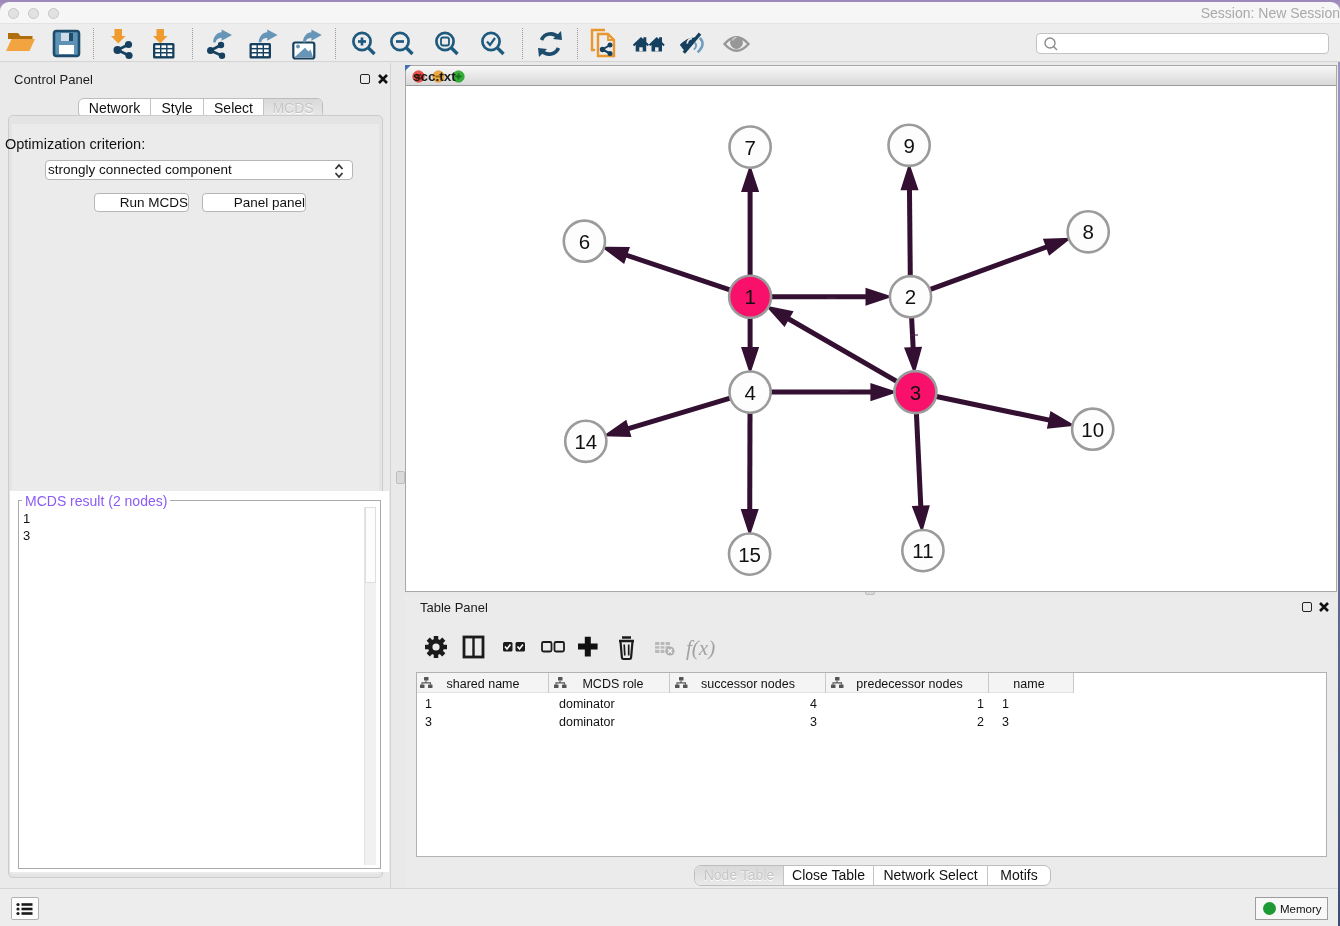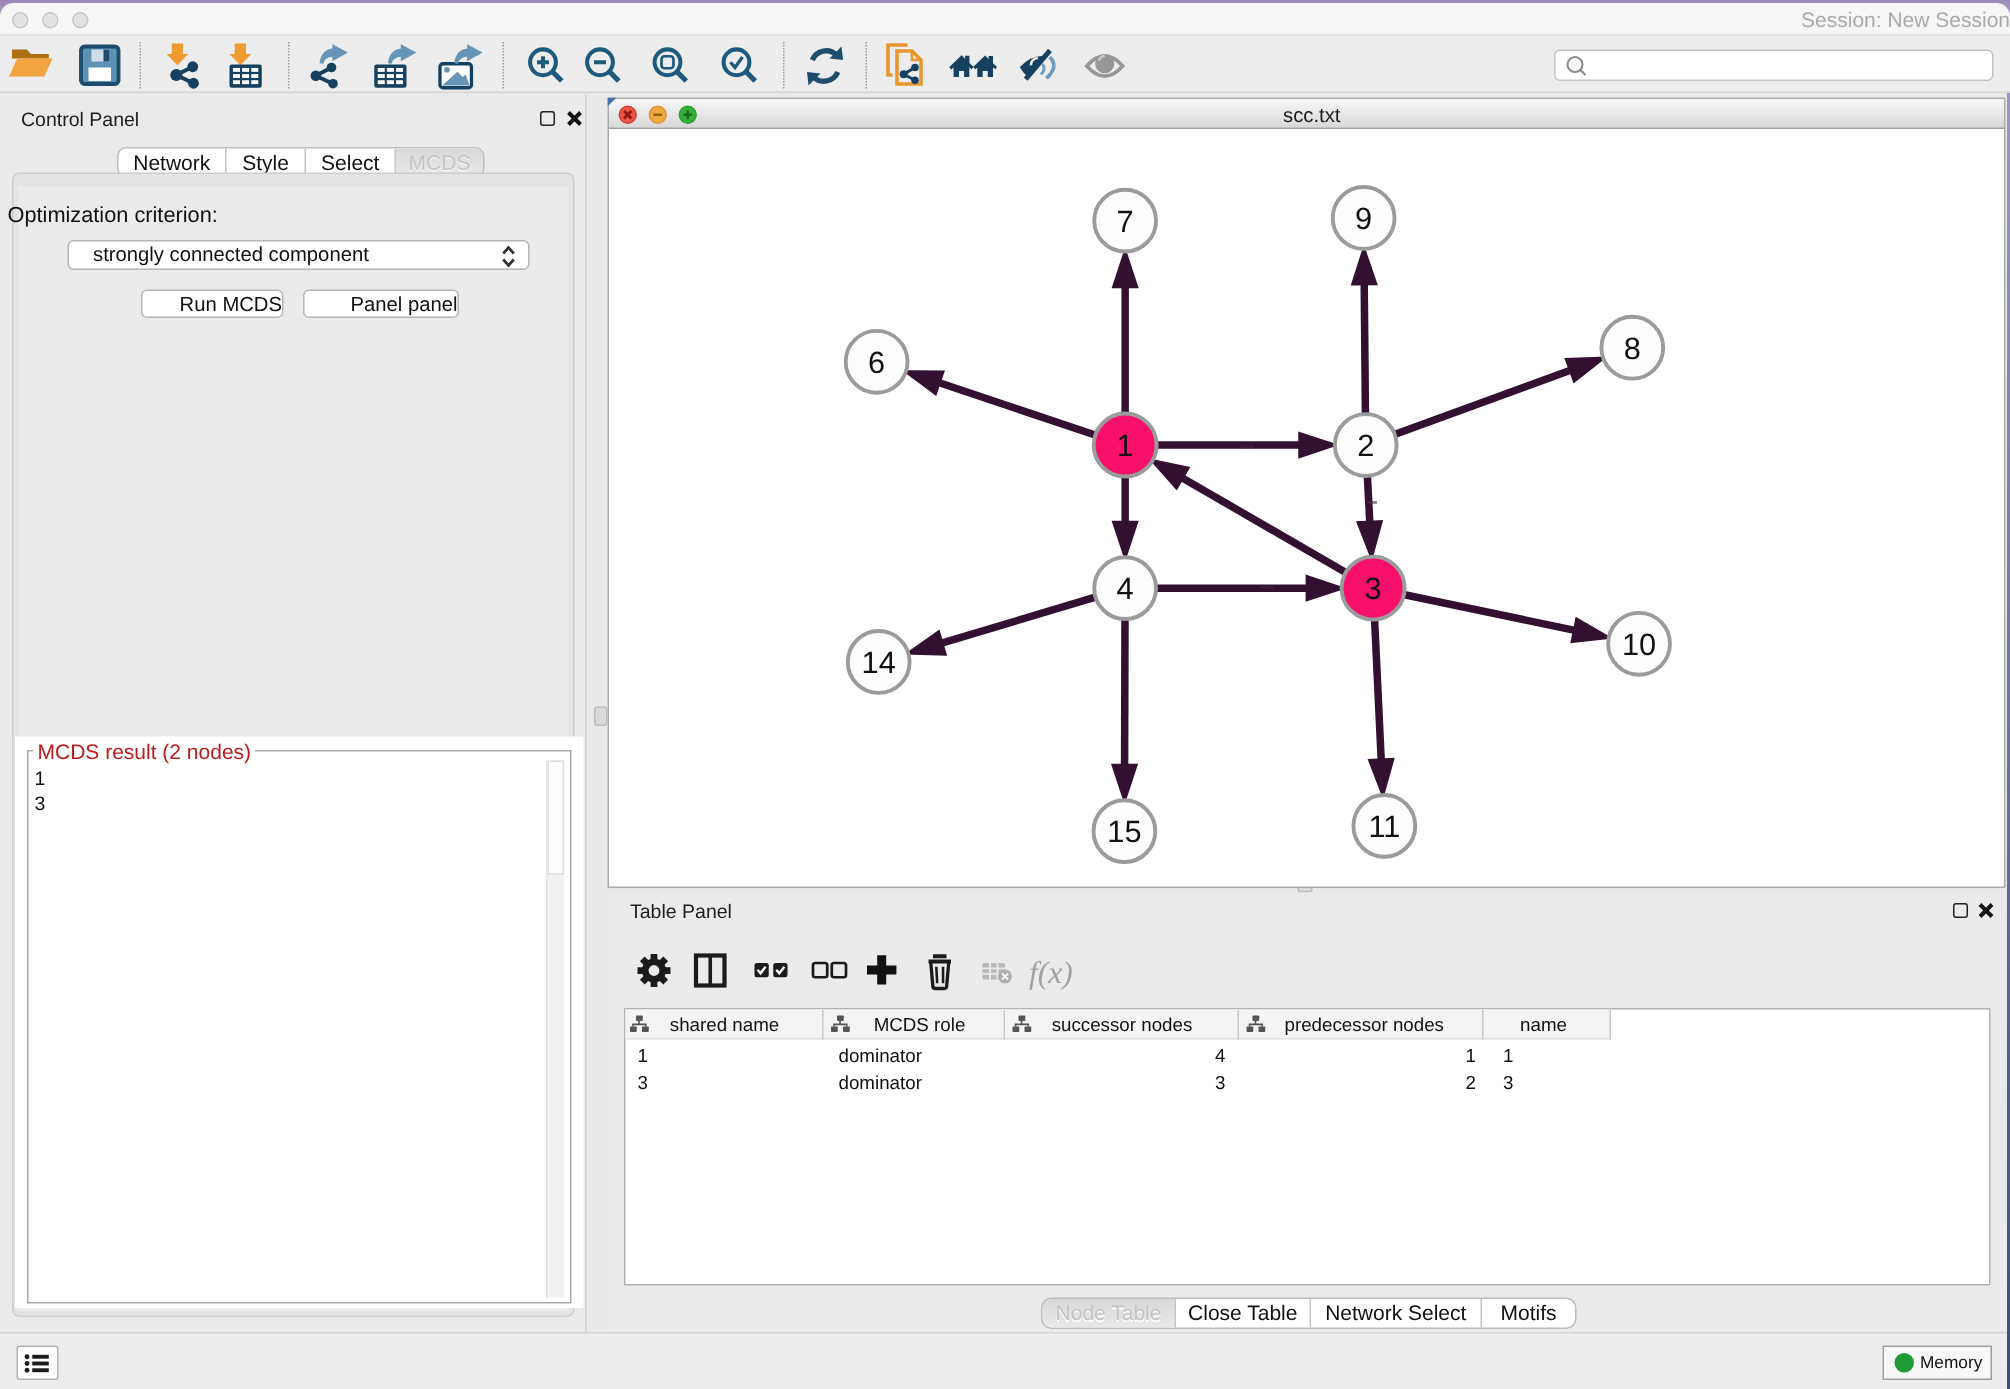--- a/index.html
+++ b/index.html
@@ -15,25 +15,25 @@
 .panel-h{font-size:13px;color:#1c1c1c}
 .sq{width:10px;height:10px;border:1.6px solid #222;border-radius:2px}
 .cp{top:63px;left:0;width:391px;height:825px;background:#eaeaea;border-right:1px solid #d2d2d2}
 .tabs{top:98px;left:78px;height:20px;display:flex;border:1px solid #bdbdbd;border-radius:6px;overflow:hidden;background:#fff}
 .tabs div{font-size:14px;font-weight:500;color:#111;text-align:center;line-height:18px;border-right:1px solid #c4c4c4}
 .tabs div:last-child{border-right:none}
 .tabs .sel{background:linear-gradient(#d9d9d9,#e9e9e9);color:#c5c5c5;text-shadow:0 1px 0 #fff}
 .tabpane{top:115px;left:8px;width:375px;height:763px;border:1px solid #cccccc;border-radius:5px;background:#e4e4e4}
 .innerpane{top:124px;left:12px;width:367px;height:750px;background:#ebebeb}
 .optlabel{top:136px;left:5px;width:391px;font-size:14.5px;color:#111}
-.select{top:160px;left:45px;width:308px;height:20px;background:#fff;border:1px solid #b6b6b6;border-radius:4px;font-size:13.5px;color:#111;line-height:18px;padding-left:16px}
+.select{top:160px;left:45px;width:308px;height:20px;background:#fff;border:1px solid #b6b6b6;border-radius:4px;font-size:13.5px;color:#111;line-height:18px;padding-left:2px}
 .btn{height:19px;background:#fff;border:1px solid #b6b6b6;border-radius:4px;font-size:13.5px;color:#111;text-align:right;line-height:17px}
 .results{top:491px;left:10px;width:379px;height:381px;background:#fff}
 .fieldset{top:500px;left:18px;width:363px;height:369px;border:1px solid #aaaaaa}
-.legend{top:493px;left:22px;background:#fff;padding:0 3px;font-size:14px;color:#b91c1c}
+.legend{top:493px;left:22px;background:#fff;padding:0 3px;font-size:14px;color:#8b5cf6}
 .restext{font-size:13px;color:#111}
 .scrolltrack{top:507px;left:364px;width:12px;height:358px;background:#f1f1f1;border-left:1px solid #e3e3e3}
 .scrollthumb{top:507px;left:365px;width:11px;height:76px;background:#fdfdfd;border:1px solid #dedede}
 </style></head><body>
 <div class="abs purple"></div>
 <div class="abs titlebar"></div>
 <div class="abs tl" style="left:8px"></div>
 <div class="abs tl" style="left:28px"></div>
 <div class="abs tl" style="left:48px"></div>
 <div class="abs wtitle">Session: New Session</div>
@@ -225,21 +225,21 @@
     <path d="M0 0 h6 L0 6 z" fill="#4472b0"></path>
   </svg>
 <svg class="abs" style="left:412px;top:70px" width="60" height="13">
 <circle cx="6.5" cy="6.5" r="5.6" fill="#ed544a" stroke="#d33c32" stroke-width="1"></circle>
 <path d="M4 4 L9 9 M9 4 L4 9" stroke="#8e1710" stroke-width="1.8"></path>
 <circle cx="26.5" cy="6.5" r="5.6" fill="#f0a93f" stroke="#dd9430" stroke-width="1"></circle>
 <line x1="23.5" y1="6.5" x2="29.5" y2="6.5" stroke="#9a6511" stroke-width="1.8"></line>
 <circle cx="46.5" cy="6.5" r="5.6" fill="#35b13a" stroke="#28a02c" stroke-width="1"></circle>
 <path d="M43.5 6.5 h6 M46.5 3.5 v6" stroke="#166f1a" stroke-width="1.8"></path>
 </svg>
-<div class="abs" style="left:406px;top:69px;width:930px;text-align:center;font-size:13.5px;font-weight:400;color:#1a1a1a;text-indent:7px">scc.txt</div>
+<div class="abs" style="left:406px;top:69px;width:930px;font-size:13.5px;font-weight:700;color:#1a1a1a;text-indent:7px">scc.txt</div>
 
 <svg class="abs" style="left:407px;top:87px" width="930" height="505">
 <g stroke="#331031" stroke-width="5" fill="#331031">
 <line x1="343.1" y1="190.7" x2="343.1" y2="95.8"></line>
 <polygon points="343.1,85.6 348.7,102.6 337.5,102.6"></polygon>
 <line x1="325.1" y1="203.7" x2="211.3" y2="165.5"></line>
 <polygon points="201.6,162.3 219.5,162.4 215.9,173.0"></polygon>
 <line x1="362.1" y1="209.7" x2="467.8" y2="209.7"></line>
 <polygon points="478.0,209.7 461.0,215.3 461.0,204.1"></polygon>
 <line x1="343.1" y1="228.7" x2="343.1" y2="269.4"></line>

